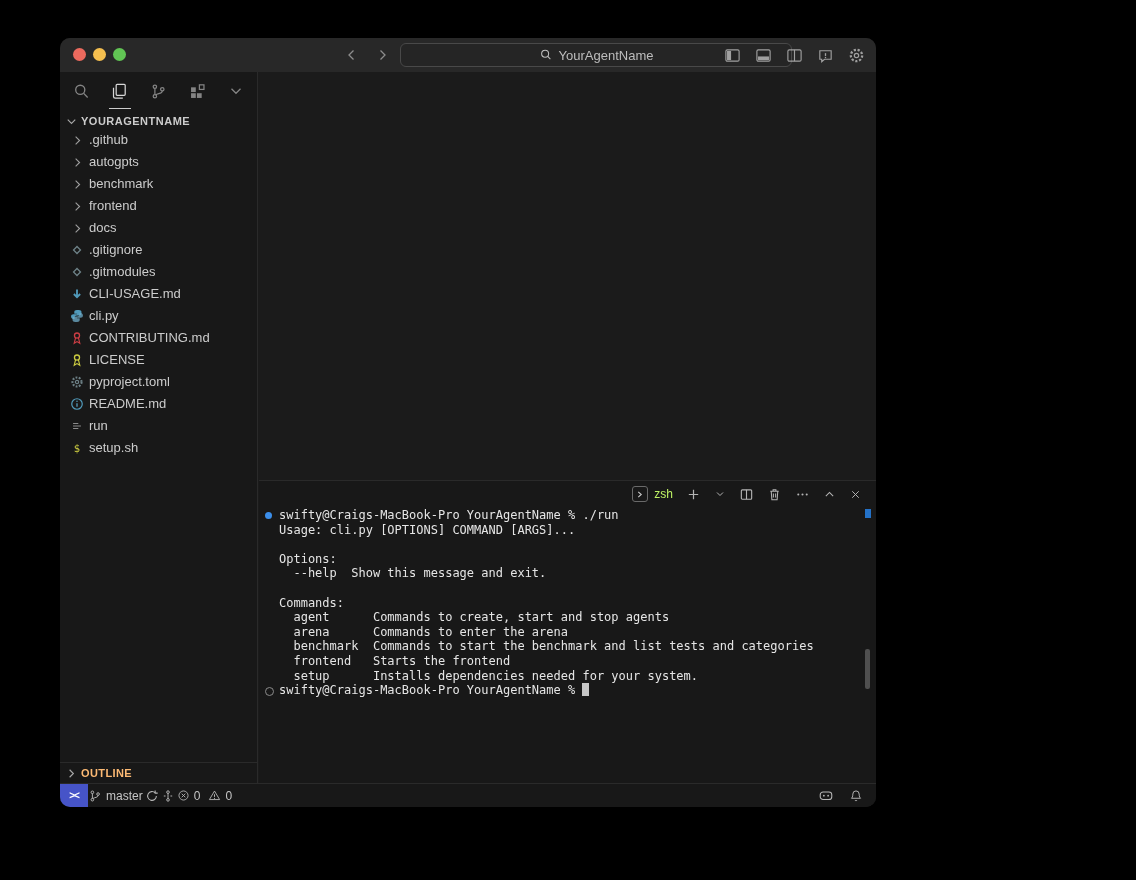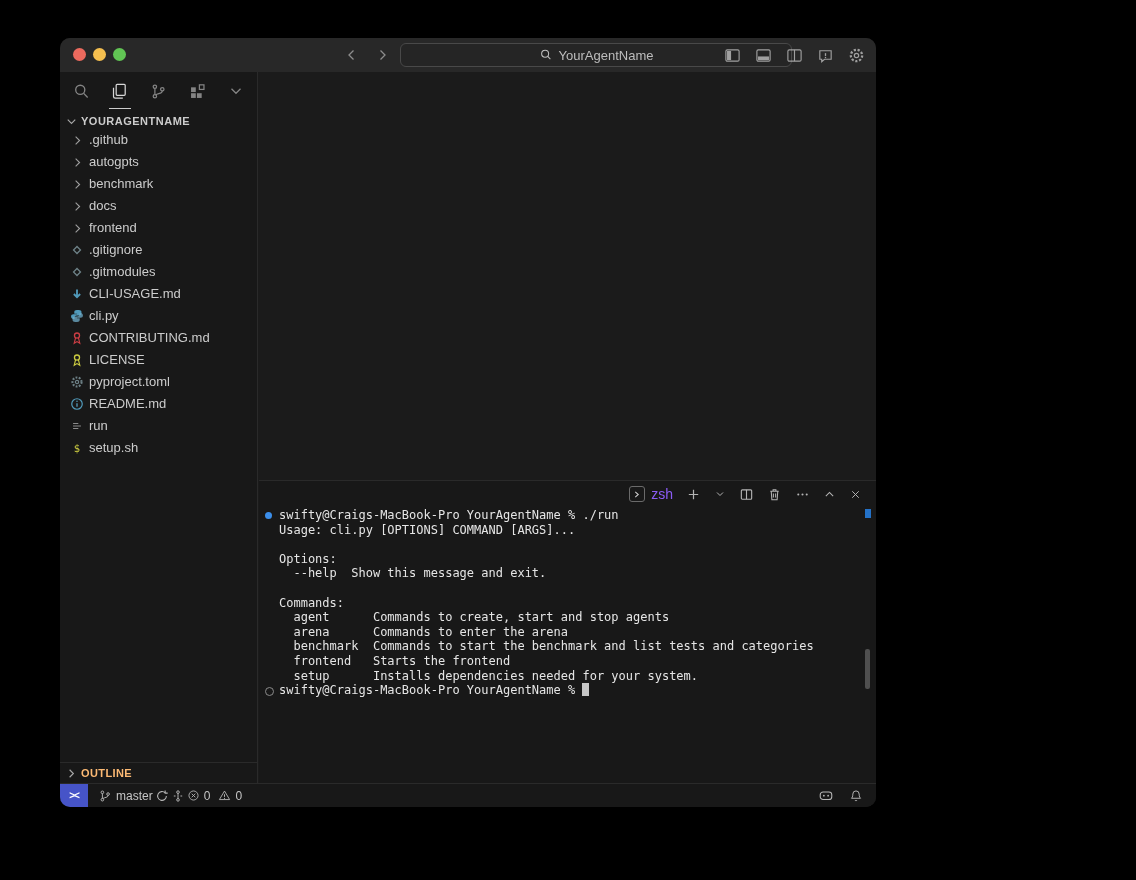--- a/index.html
+++ b/index.html
@@ -39,36 +39,36 @@
   .editor{position:absolute;left:199px;top:34px;right:0;height:408px;background:#1b1b1b}
   
   .panel{position:absolute;left:199px;right:0;top:442px;bottom:24px;background:#181818;border-top:1px solid #2a2a2a}
   .ptabs{position:absolute;left:0;top:0;right:230px;height:26px;display:flex;align-items:center;gap:24px;padding-left:21px}
   .ptab{height:25px;line-height:25px;font-size:11px;font-weight:bold;letter-spacing:.4px;color:#9d9d9d;border-bottom:1px solid transparent;cursor:default}
   .ptab.active{color:#e7e7e7;border-bottom-color:#cccccc}
   .pactions{position:absolute;right:14px;top:0;height:26px;display:flex;align-items:center;gap:13px;color:#c5c5c5}
   .pact{display:flex;align-items:center;justify-content:center;opacity:.9}
   .zsh-badge{display:flex;align-items:center;gap:6px}
   .zsh-box{width:16px;height:16px;border:1px solid #6a6a6a;border-radius:3px;display:flex;align-items:center;justify-content:center}
-  .zsh-label{font-size:14px;color:#8b5cf6}
+  .zsh-label{font-size:12px;color:#bef264}
   .term{position:absolute;left:0;right:0;top:26px;bottom:0;font-family:"DejaVu Sans Mono","Liberation Mono",monospace;
     font-size:12px;color:#e5e5e5;padding-top:1px;overflow:hidden}
   .tline{position:relative;height:14.6px;line-height:14.6px;padding-left:20px}
   .tline .ttext{white-space:pre}
   .tline.dec-command::before{content:"";position:absolute;left:6px;top:4px;width:7px;height:7px;border-radius:50%;background:#3b8eea}
   .tline.dec-prompt::before{content:"";position:absolute;left:6px;top:4px;width:7px;height:7px;border-radius:50%;border:1.4px solid #8a8a8a}
   .cursor{display:inline-block;width:7px;height:13px;background:#c6c6c6;vertical-align:-2px}
   .ov-mark{position:absolute;right:5px;top:28px;width:6px;height:9px;background:#2472c8}
   .scrollbar{position:absolute;right:6px;top:168px;width:5px;height:40px;background:#4f4f4f;border-radius:2px}
   
   .statusbar{position:absolute;left:0;right:0;bottom:0;height:24px;background:#181818;border-top:1px solid #2a2a2a;
     display:flex;align-items:center;color:#c5c5c5;font-size:12px}
   .remote{width:28px;height:24px;background:#4654c8;color:#fff;display:flex;align-items:center;justify-content:center;
     font-size:10px;font-weight:bold;letter-spacing:-1px;flex:none}
-  .sb-left{display:flex;align-items:flex-start;gap:2px;padding-left:10px}
+  .sb-left{display:flex;align-items:flex-start;gap:2px;}
   .sb-group{display:flex;align-items:center;gap:4px}
   .sb-right{margin-left:auto;display:flex;align-items:center;gap:15px;padding-right:13px}
   .sb-ic{display:flex;align-items:center;justify-content:center;opacity:.92}
 </style>
 </head>
 <body>
 
 <div class="window">
 
   <div class="titlebar">
@@ -215,29 +215,29 @@
             </svg>
           </span>
           <span class="elabel">benchmark</span>
         </div>
         <div class="erow">
           <span class="ficon">
             <svg viewBox="0 0 16 16" width="15" height="15">
               <path d="M6 3.8l4.2 4.2L6 12.2" fill="none" stroke="currentColor" stroke-width="1.2"></path>
             </svg>
           </span>
-          <span class="elabel">docs</span>
+          <span class="elabel">frontend</span>
         </div>
         <div class="erow">
           <span class="ficon">
             <svg viewBox="0 0 16 16" width="15" height="15">
               <path d="M6 3.8l4.2 4.2L6 12.2" fill="none" stroke="currentColor" stroke-width="1.2"></path>
             </svg>
           </span>
-          <span class="elabel">frontend</span>
+          <span class="elabel">docs</span>
         </div>
         <div class="erow">
           <span class="ficon" style="color: rgb(109, 128, 134);">
             <svg viewBox="0 0 16 16" width="14" height="14">
               <rect x="5.2" y="5.2" width="5.6" height="5.6" fill="none" stroke="currentColor" stroke-width="1.5" transform="rotate(45 8 8)"></rect>
             </svg>
           </span>
           <span class="elabel">.gitignore</span>
         </div>
         <div class="erow">

